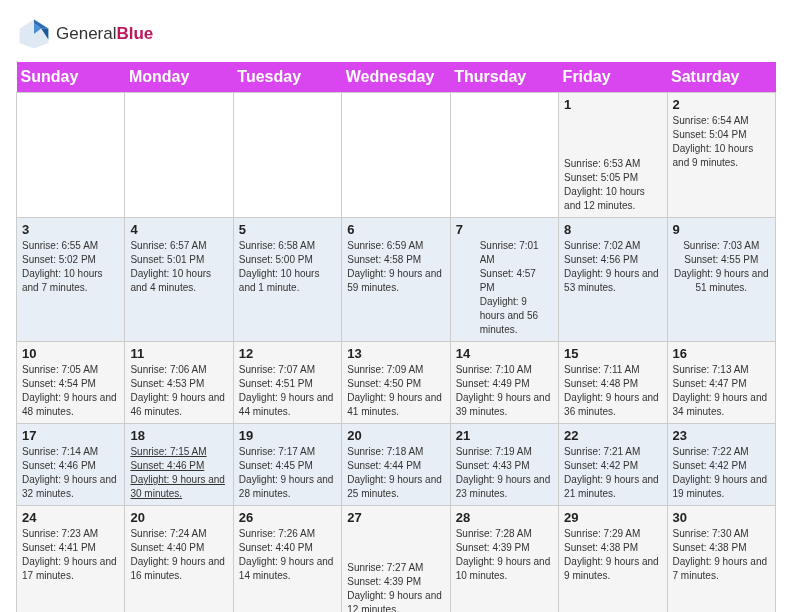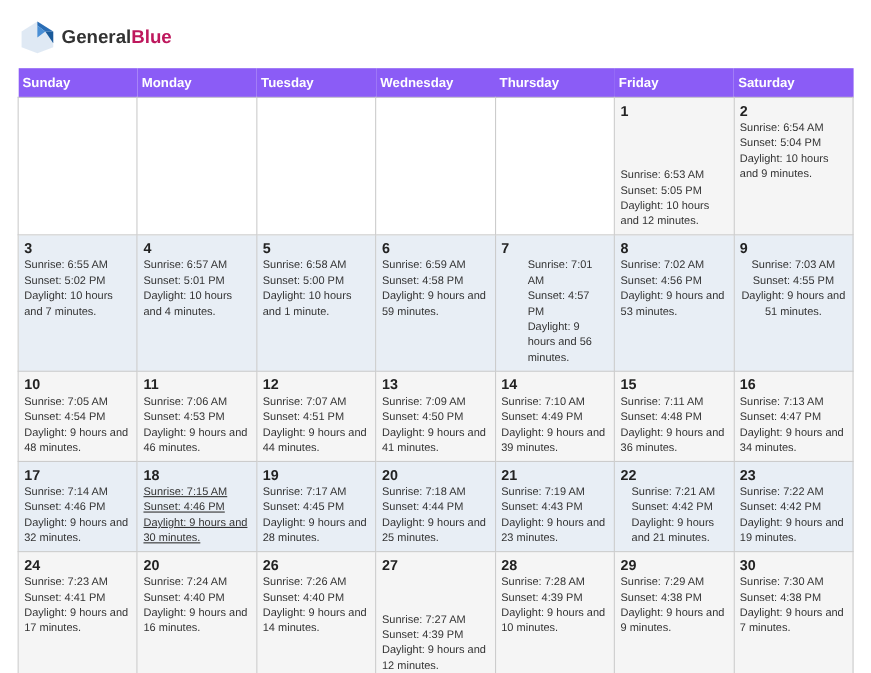--- a/index.html
+++ b/index.html
@@ -38,25 +38,25 @@
     .location {
       font-size: 15px;
       color: #555;
     }
     table {
       width: 100%;
       border-collapse: collapse;
       font-size: 11px;
     }
     thead tr th {
-      background: #8b5cf6;
+      background: #d946ef;
       color: #fff;
       padding: 6px 4px;
       text-align: left;
-      font-size: 12px;
+      font-size: 16px;
       font-weight: bold;
     }
     tbody tr td {
       border: 1px solid #ccc;
       vertical-align: top;
       padding: 4px 5px;
       height: 80px;
       width: calc(100% / 7);
     }
     tbody tr:nth-child(odd) td {
@@ -87,21 +87,21 @@
 <div class="header">
   <div class="logo">
     <svg class="logo-icon" viewBox="0 0 40 40">
       <polygon points="20,4 36,14 36,30 20,36 4,30 4,14" fill="#2a6db5" opacity="0.15"></polygon>
       <polygon points="20,4 36,14 28,14 20,8" fill="#2a6db5"></polygon>
       <polygon points="28,14 36,14 36,26" fill="#1a5a9a"></polygon>
       <polygon points="20,8 28,14 20,20" fill="#4a8fd5"></polygon>
     </svg>
     <div>
       <div style="display:flex;gap:0;">
-        <span class="logo-general" style="font-size:17px;font-weight:bold;color:#333;">General</span>
+        <span class="logo-general" style="font-size:17px;font-weight:normal;color:#333;">General</span>
         <span class="logo-blue" style="font-size:17px;font-weight:bold;color:#be185d;">Blue</span>
       </div>
     </div>
   </div>
 </div>
 
 <table>
   <thead>
     <tr>
     <th>Sunday</th>
@@ -247,21 +247,21 @@
 Daylight: 9 hours and 25 minutes.</div>
         </td>
         <td>
           <span class="day-num">21</span>
           <div class="day-info" style="white-space: pre-line;">Sunrise: 7:19 AM
 Sunset: 4:43 PM
 Daylight: 9 hours and 23 minutes.</div>
         </td>
         <td>
           <span class="day-num">22</span>
-          <div class="day-info" style="white-space: pre-line; margin-left: 10px;">Sunrise: 7:21 AM
+          <div class="day-info" style="white-space: pre-line;">Sunrise: 7:21 AM
 Sunset: 4:42 PM
 Daylight: 9 hours and 21 minutes.</div>
         </td>
         <td>
           <span class="day-num">23</span>
           <div class="day-info" style="white-space: pre-line;">Sunrise: 7:22 AM
 Sunset: 4:42 PM
 Daylight: 9 hours and 19 minutes.</div>
         </td>
       </tr>

